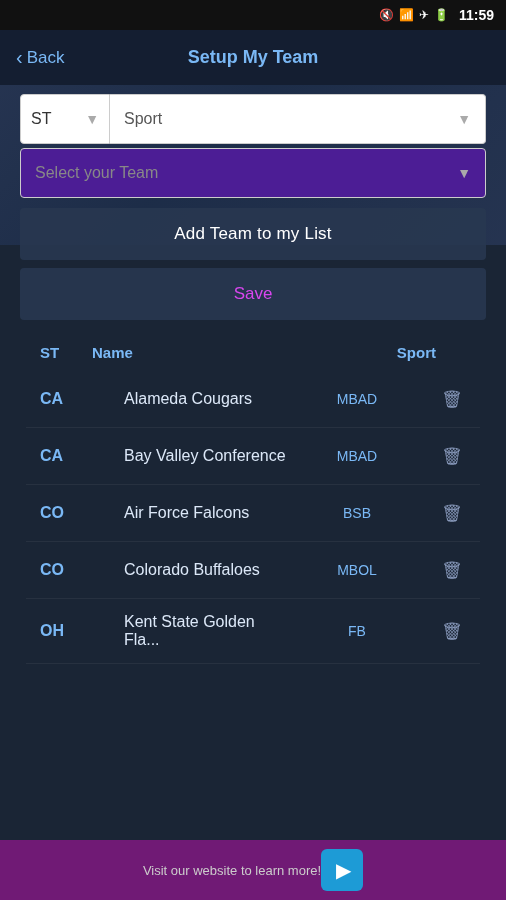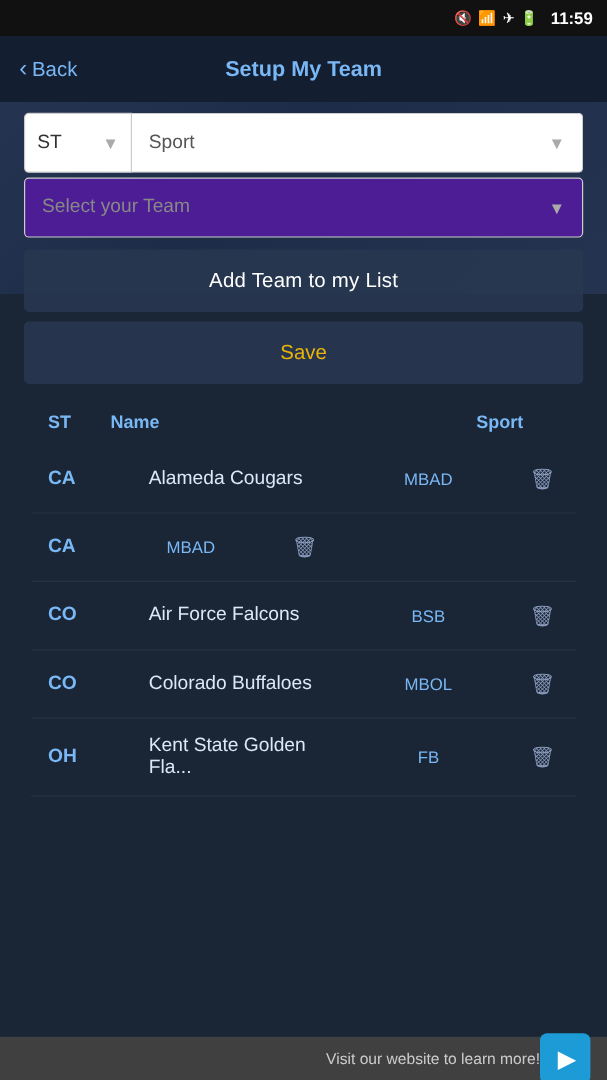--- a/index.html
+++ b/index.html
@@ -164,21 +164,21 @@
       margin-bottom: 8px;
       letter-spacing: 0.2px;
     }
 
     .btn-save {
       width: 100%;
       height: 52px;
       background: rgba(40, 55, 80, 0.9);
       border: none;
       border-radius: 4px;
-      color: #eab308;
+      color: #d946ef;
       font-size: 17px;
       font-weight: 400;
       cursor: pointer;
       margin-bottom: 0;
     }
 
     
     .table-section {
       margin-top: 18px;
       padding: 0 6px;
@@ -237,25 +237,25 @@
       color: #8899bb;
       font-size: 17px;
     }
 
     
     .footer {
       position: absolute;
       bottom: 0;
       left: 0;
       right: 0;
-      height: 36px;
-      background: #404040;
-      display: flex;
-      align-items: center;
-      justify-content: flex-end;
+      height: 60px;
+      background: #701a75;
+      display: flex;
+      align-items: center;
+      justify-content: center;
       padding: 0 14px;
     }
 
     .footer-text {
       color: #ccc;
       font-size: 13px;
     }
 
     .play-btn {
       width: 42px;
@@ -334,20 +334,21 @@
 
     <div class="table-row">
       <div class="row-st">CA</div>
       <div class="row-name">Alameda Cougars</div>
       <div class="row-sport-label">MBAD</div>
       <div class="delete-btn">🗑</div>
     </div>
 
     <div class="table-row">
       <div class="row-st">CA</div>
+      <div class="row-name">Bay Valley Conference</div>
       <div class="row-sport-label">MBAD</div>
       <div class="delete-btn">🗑</div>
     </div>
 
     <div class="table-row">
       <div class="row-st">CO</div>
       <div class="row-name">Air Force Falcons</div>
       <div class="row-sport-label">BSB</div>
       <div class="delete-btn">🗑</div>
     </div>

